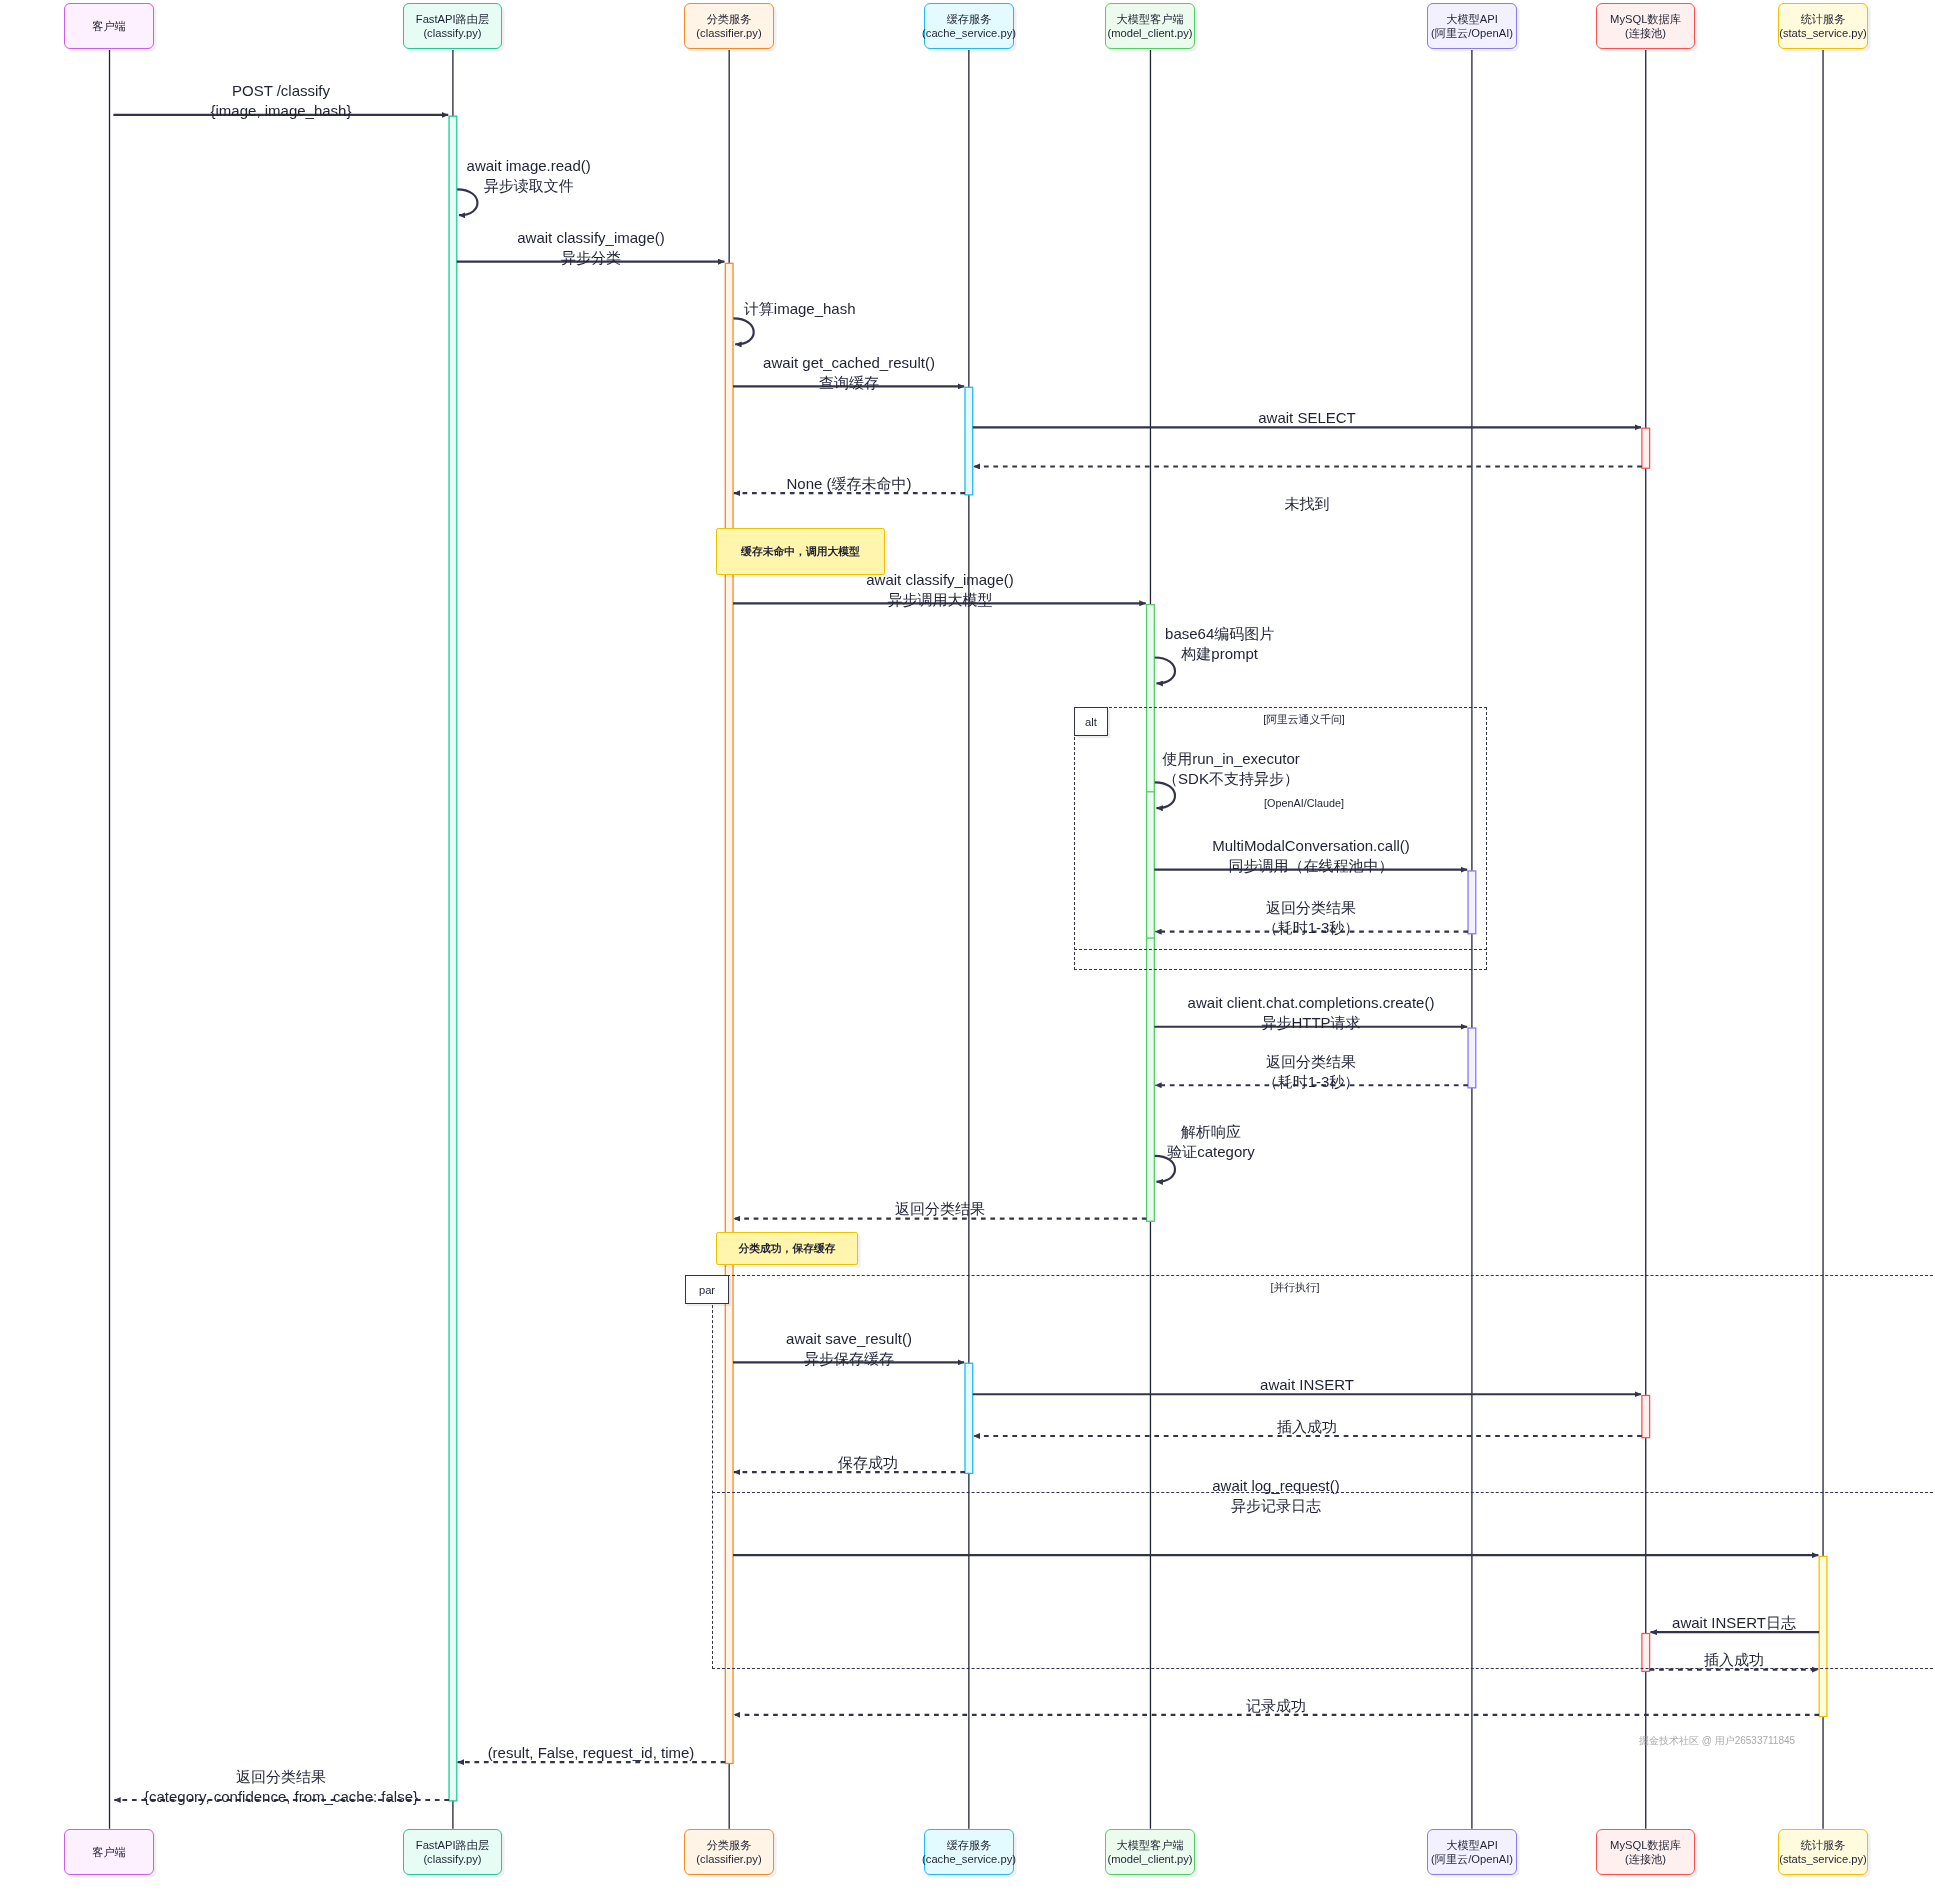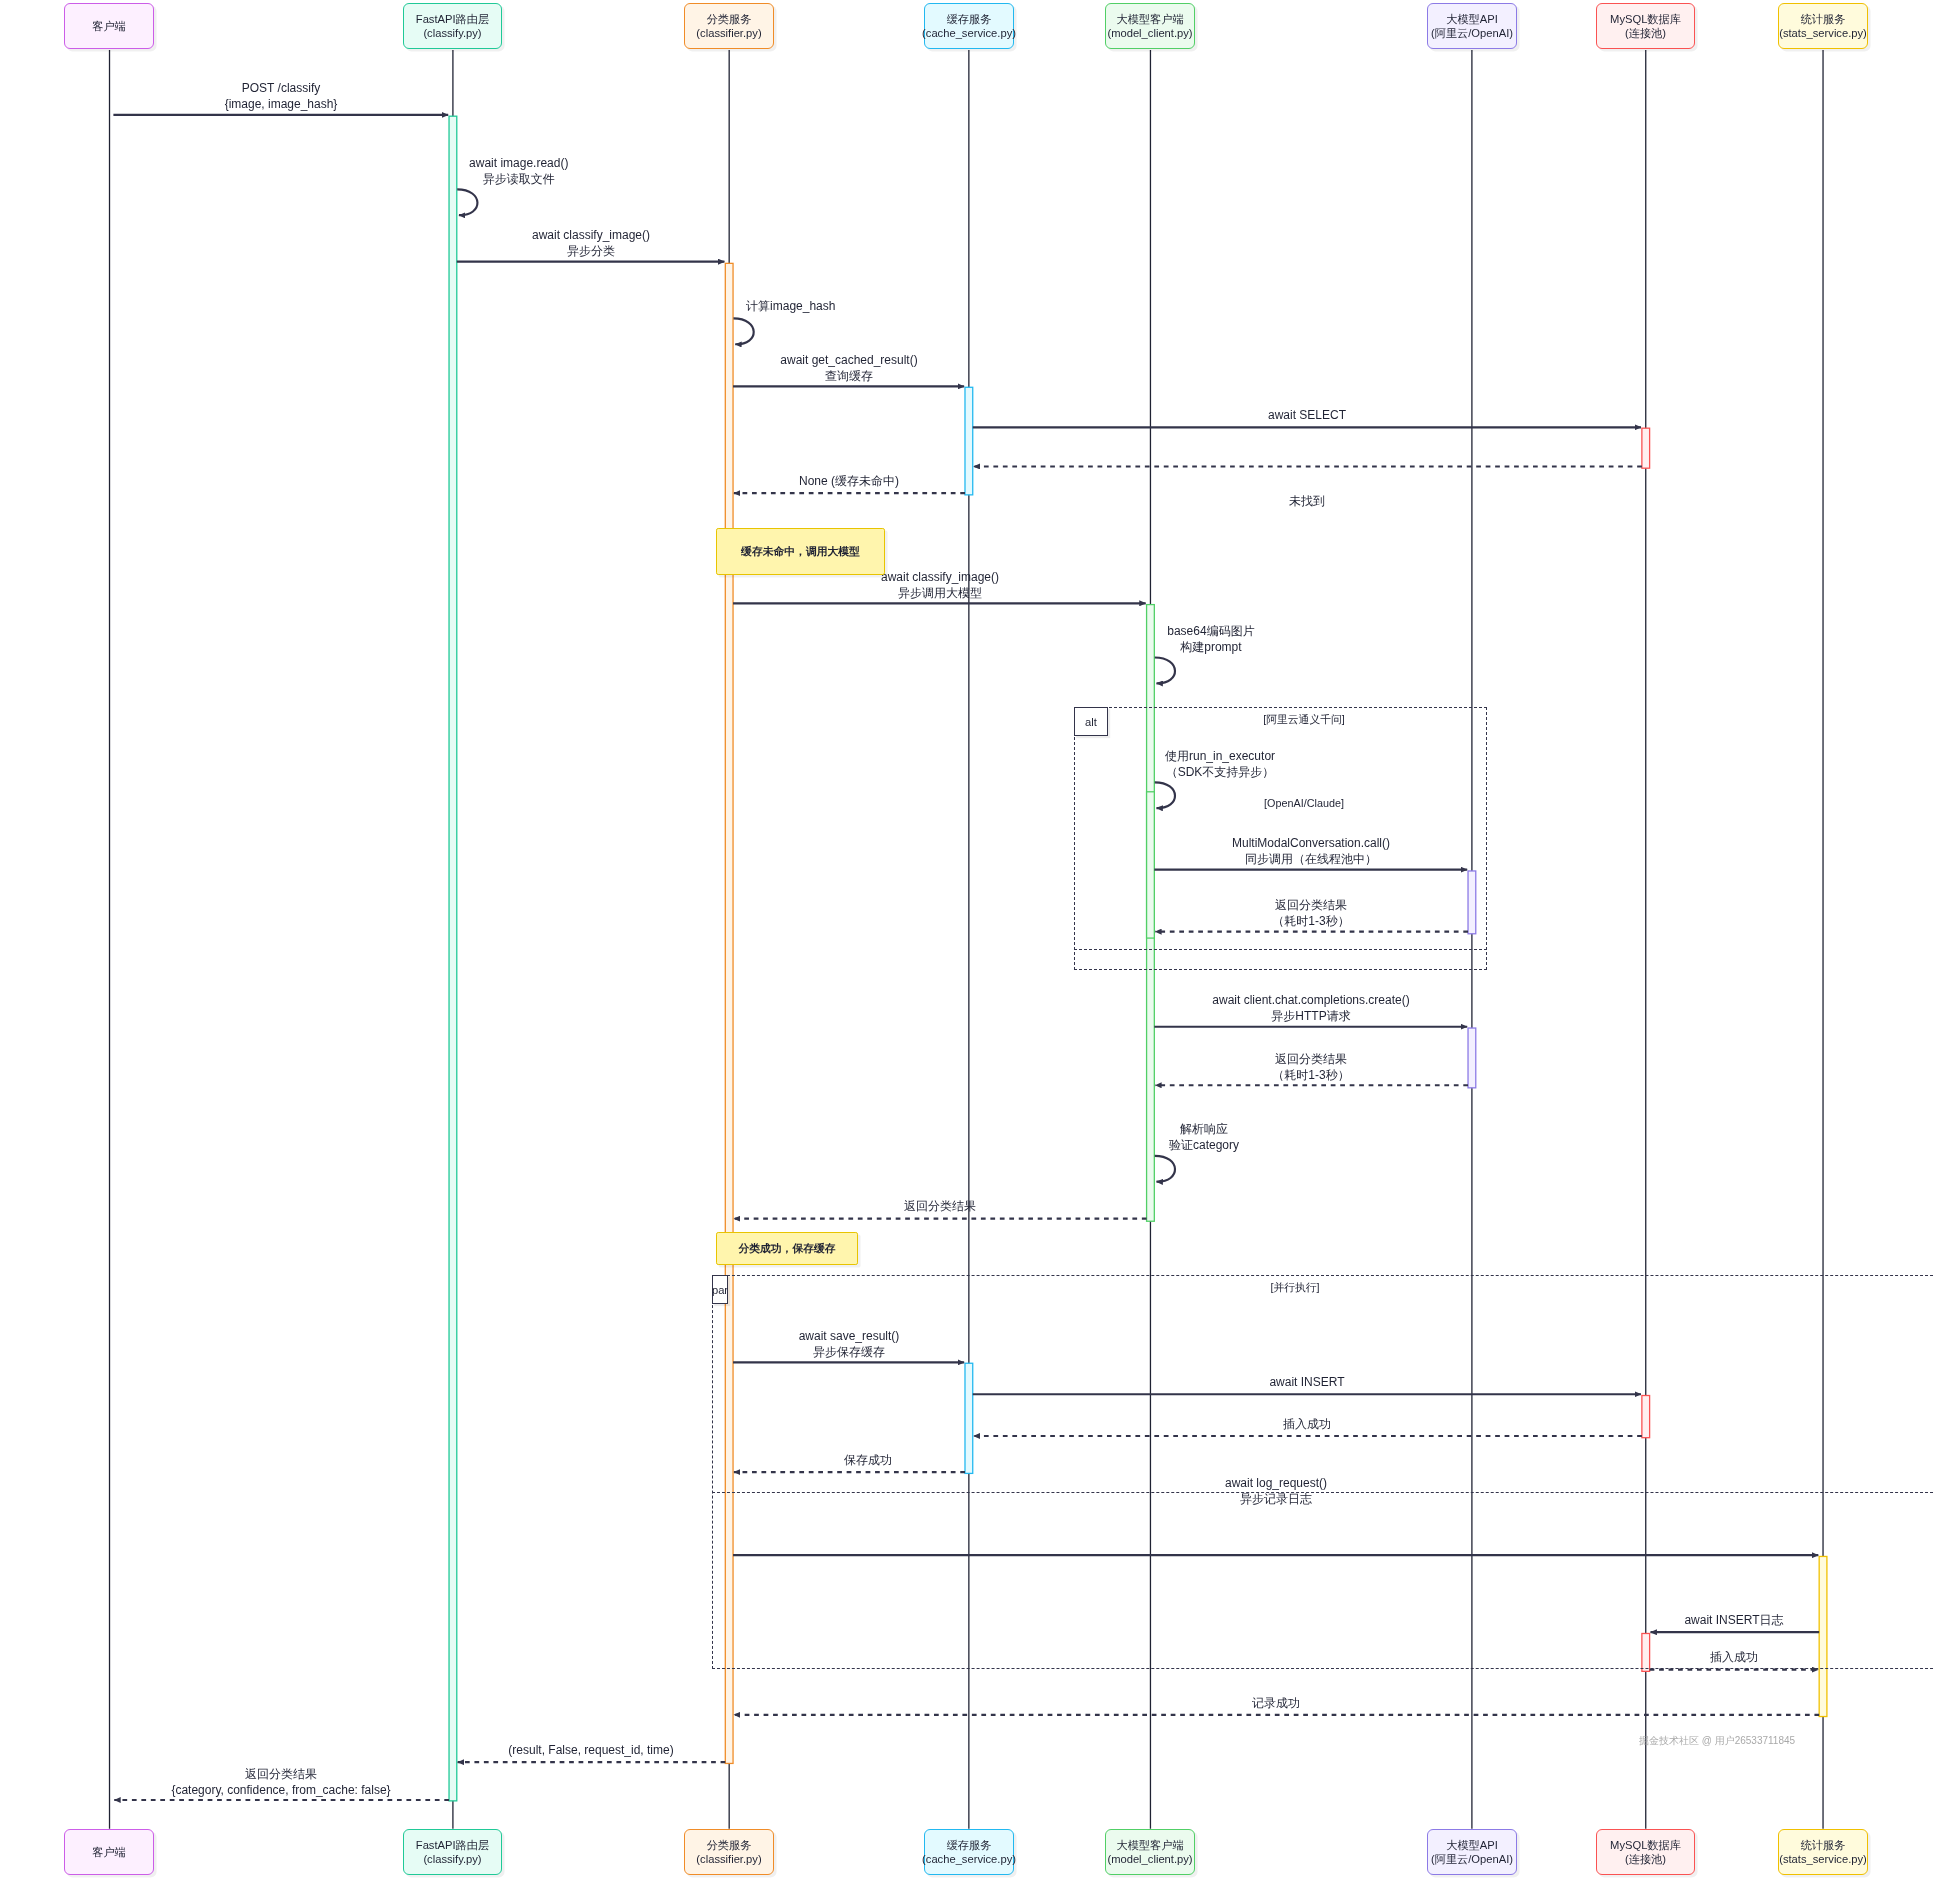--- a/index.html
+++ b/index.html
@@ -7,21 +7,21 @@
   #stage{position:relative;width:1936px;height:1902px;background:#ffffff;overflow:hidden;}
   #svgroot{position:absolute;left:0;top:0;width:1936px;height:1902px;}
 
   .actor-box{position:absolute;box-sizing:border-box;border-radius:6px;
     display:flex;align-items:center;justify-content:center;text-align:center;
     font-size:11.2px;line-height:1.25;color:#1f2233;border-width:1.7px;border-style:solid;
     box-shadow:2.6px 2.6px 0 rgba(0,0,0,0.06);padding:1.7px 2.6px;}
   .actor-box span{display:block;}
 
   .msg-label{position:absolute;transform:translateX(-50%);text-align:center;
-    font-size:12px;line-height:1.3;color:#1f2233;white-space:nowrap;}
+    font-size:15px;line-height:1.3;color:#1f2233;white-space:nowrap;}
   .msg-label div{white-space:nowrap;}
 
   .note-box{position:absolute;box-sizing:border-box;background:#fff5ad;border:1.7px solid #e8c400;
     border-radius:2.2px;display:flex;align-items:center;justify-content:center;
     font-size:10.8px;font-weight:bold;color:#1f2233;white-space:nowrap;padding:0 6.9px;
     box-shadow:2.6px 2.6px 0 rgba(0,0,0,0.06);}
 
   .frag-rect{position:absolute;box-sizing:border-box;border:1.3px dashed #33344a;background:transparent;}
   .frag-tab{position:absolute;box-sizing:border-box;border:1.3px solid #33344a;background:#fff;
     display:flex;align-items:center;justify-content:center;font-size:11.2px;color:#1f2233;
@@ -142,21 +142,21 @@
       <g>
         <line x1="1043" y1="4183" x2="265" y2="4183" stroke="#33344a" stroke-width="5" marker-end="url(#arrH)" stroke-dasharray="11,11"></line>
       </g>
     </svg>
 <div class="frag-rect" style="left: 1074px; top: 707px; width: 413px; height: 263px;"></div>
     <div class="frag-tab" style="left: 1074px; top: 707px; width: 34px; height: 29px;">alt</div>
     <div class="frag-cond" style="left: 1304px; top: 713px;">[阿里云通义千问]</div>
     <div class="frag-cond" style="left: 1304px; top: 797px;">[OpenAI/Claude]</div>
     <div class="frag-div" style="left: 1074px; top: 949px; width: 413px;"></div>
     <div class="frag-rect" style="left: 712px; top: 1275px; width: 1231px; height: 394px;"></div>
-    <div class="frag-tab" style="left: 712px; top: 1275px; width: 16px; height: 29px;">par</div>
+    <div class="frag-tab" style="left: 685px; top: 1275px; width: 44px; height: 29px;">par</div>
     <div class="frag-cond" style="left: 1295px; top: 1281px;">[并行执行]</div>
     <div class="frag-div" style="left: 712px; top: 1492px; width: 1231px;"></div>
     <div class="msg-label" style="left: 281px; top: 81px;">
       <div>POST /classify</div>
       <div>{image, image_hash}</div>
     </div>
     <div class="msg-label" style="transform: translateX(-10%); left: 479px; top: 156px;">
       <div>await image.read()</div>
       <div>异步读取文件</div>
     </div>

